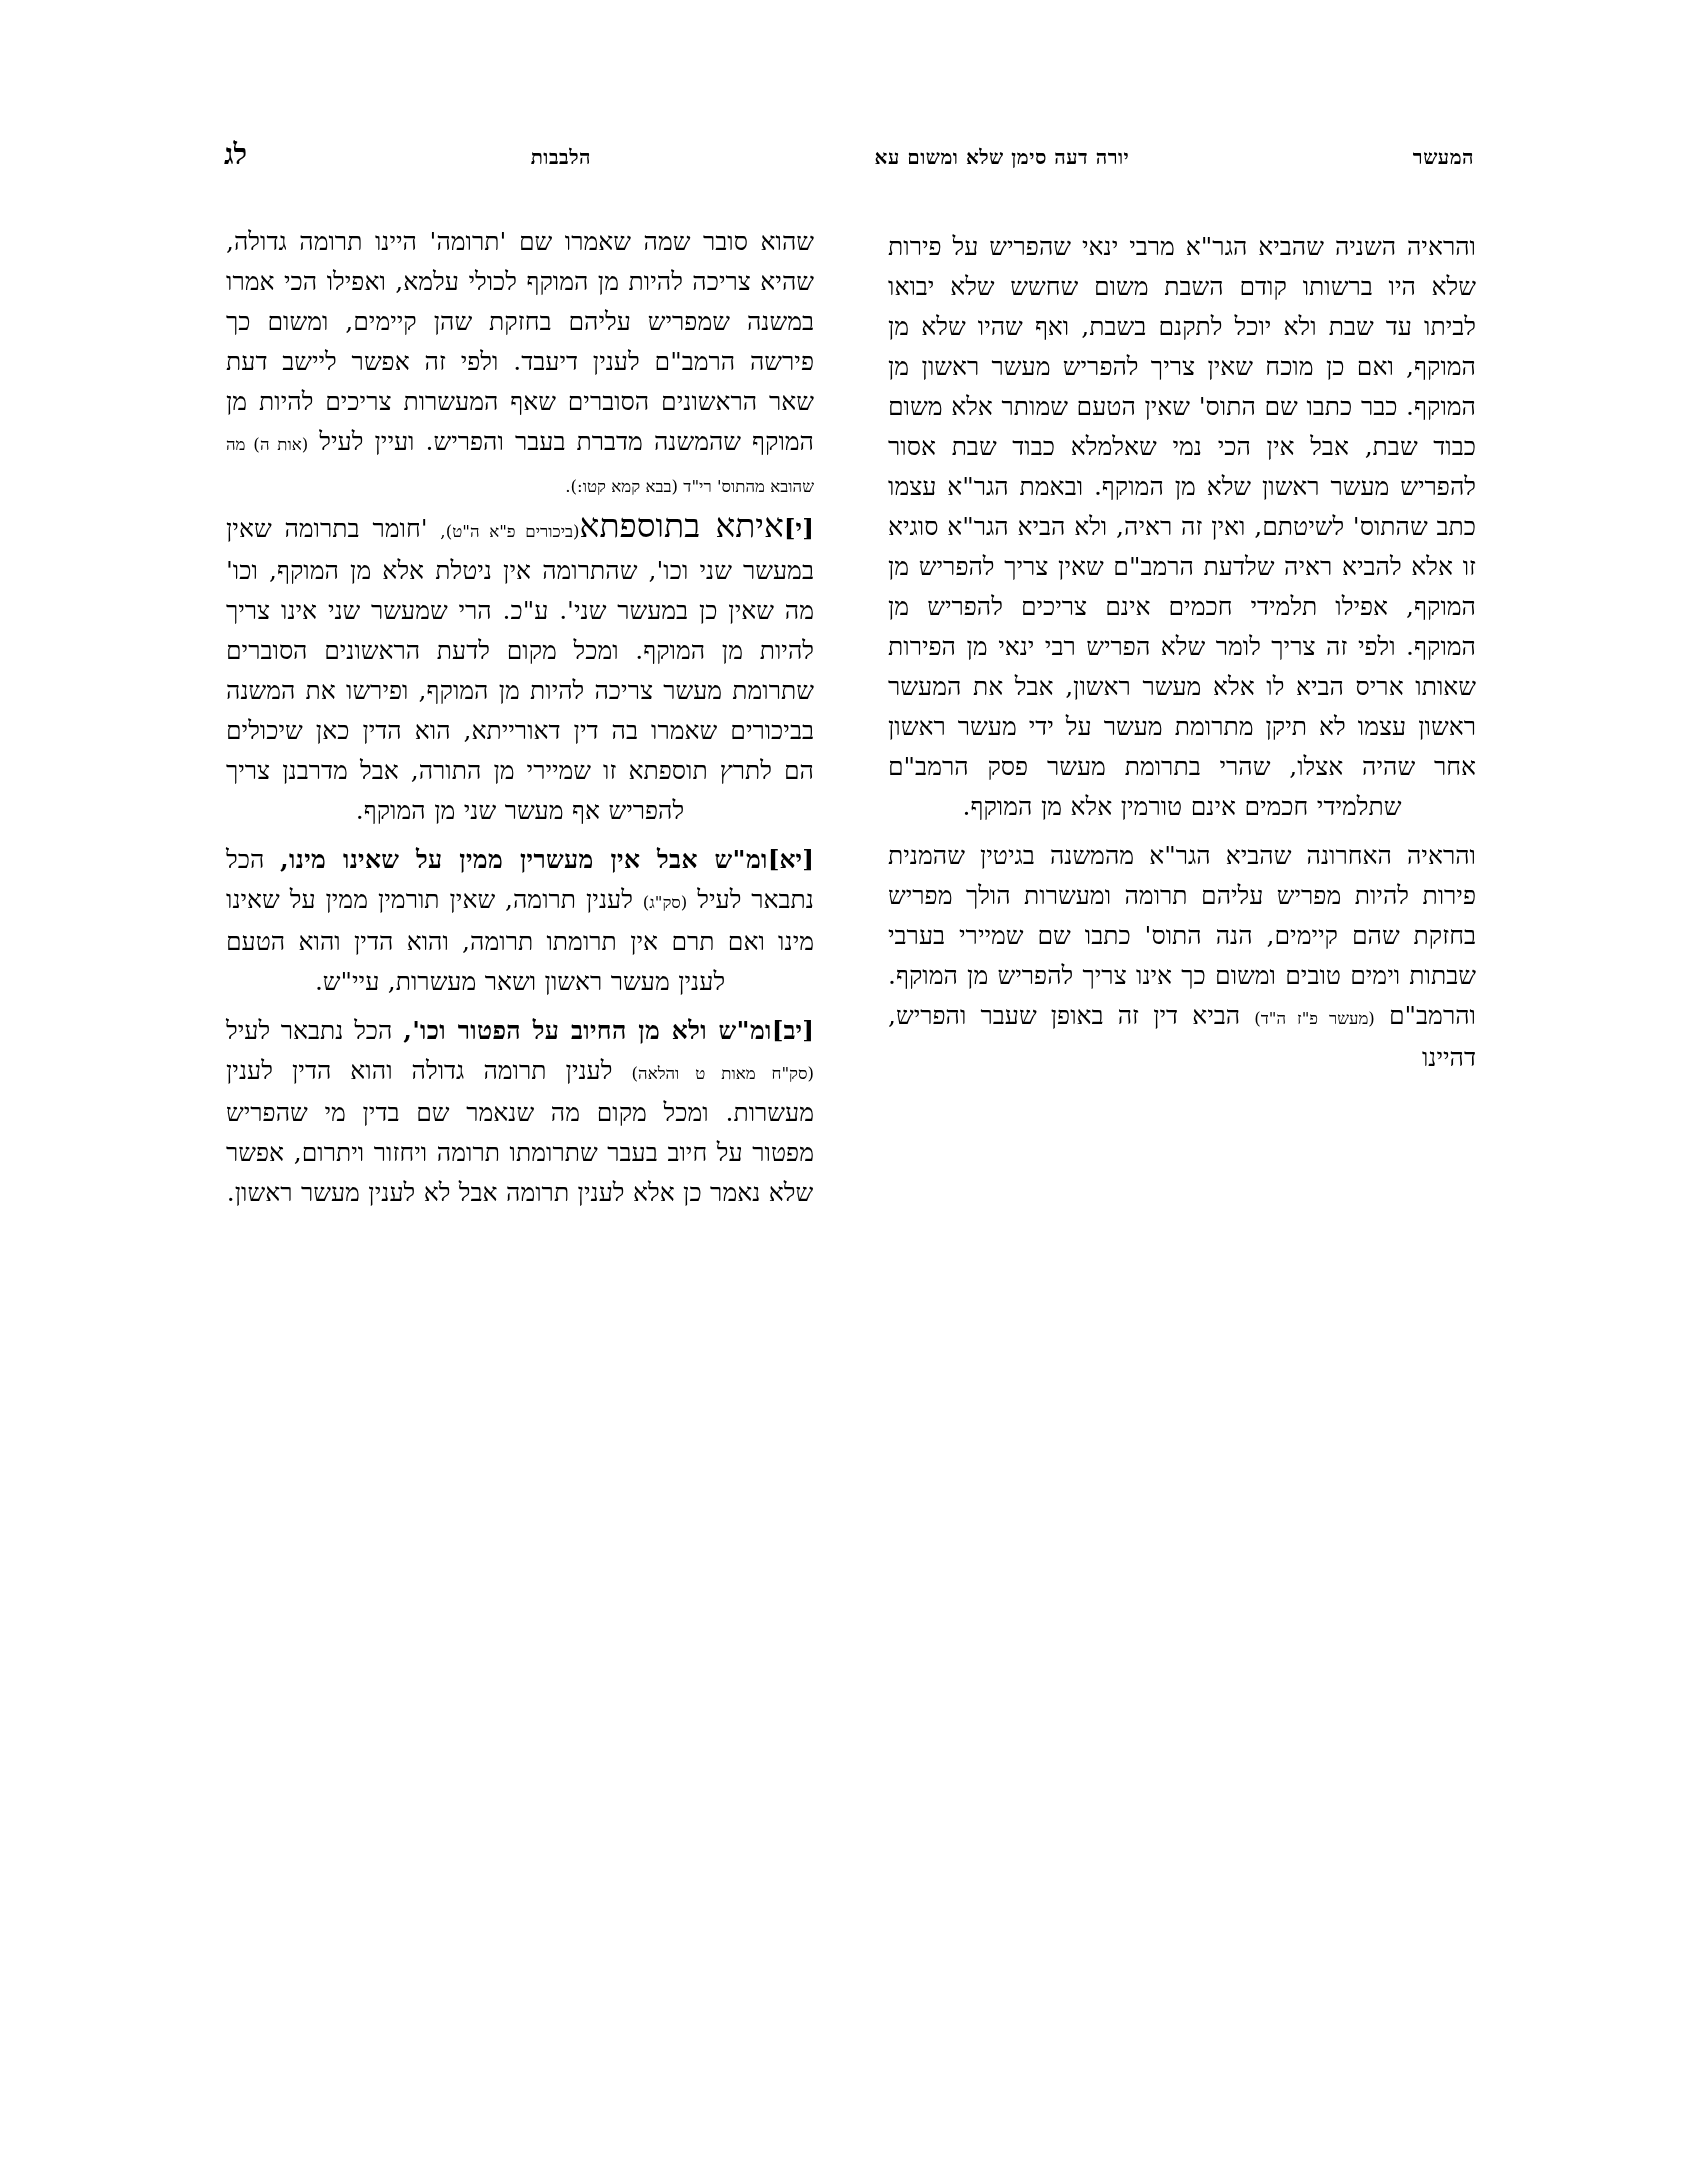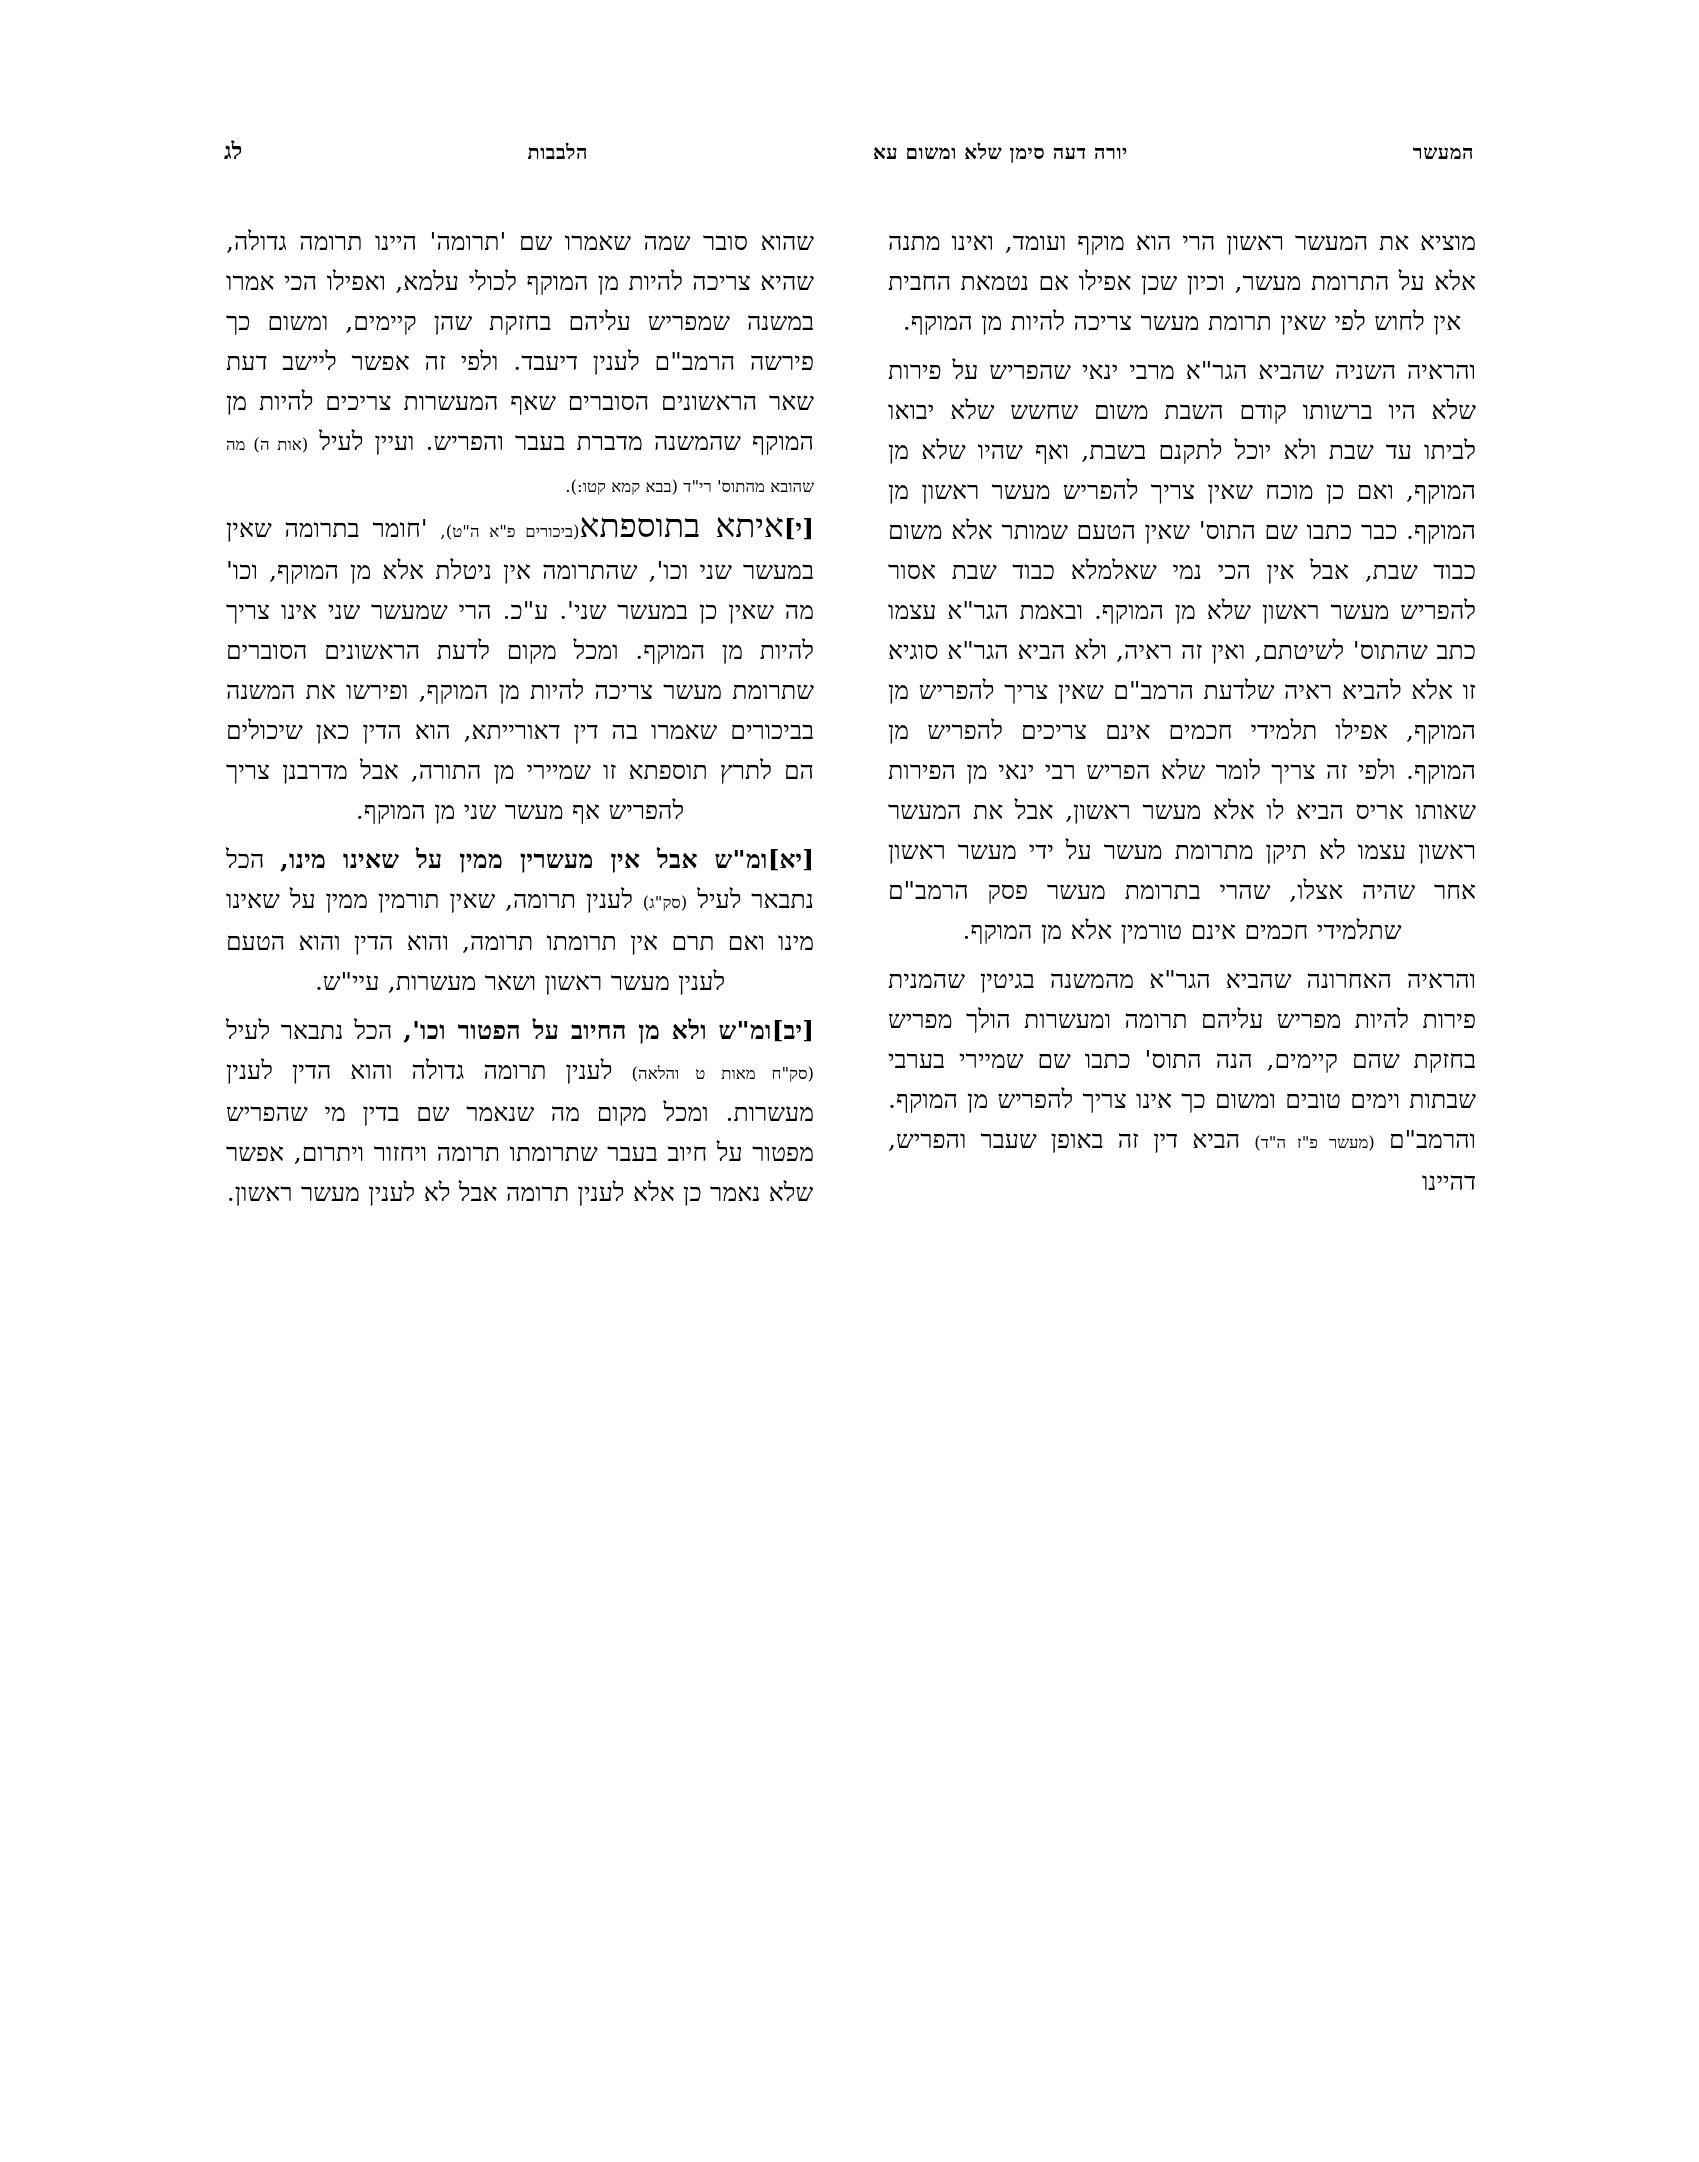--- a/index.html
+++ b/index.html
@@ -35,21 +35,21 @@
   }
 
   .header-seg {
     font-size: 20px;
     font-weight: 700;
     letter-spacing: 0.5px;
     color: #000;
   }
 
   .header-folio {
-    font-size: 23px;
+    font-size: 29px;
     font-weight: 700;
     text-align: right;
   }
 
   
   .columns {
     position: absolute;
     top: 218px;
     right: 223px;
     left: 223px;
@@ -125,23 +125,20 @@
 
     <span class="header-seg">הלבבות</span>
 
     <span class="header-folio">לג</span>
   </div>
 
   <div class="columns">
 
     <div class="col col-right">
 
-      <p class="para centered-last">
-        <span>מוציא את המעשר ראשון הרי הוא מוקף ועומד, ואינו מתנה אלא על התרומת מעשר, וכיון שכן אפילו אם נטמאת החבית אין לחוש לפי שאין תרומת מעשר צריכה להיות מן המוקף.</span>
-      </p>
 
       <p class="para centered-last gap-above">
         <span>והראיה השניה שהביא הגר"א מרבי ינאי שהפריש על פירות שלא היו ברשותו קודם השבת משום שחשש שלא יבואו לביתו עד שבת ולא יוכל לתקנם בשבת, ואף שהיו שלא מן המוקף, ואם כן מוכח שאין צריך להפריש מעשר ראשון מן המוקף. כבר כתבו שם התוס' שאין הטעם שמותר אלא משום כבוד שבת, אבל אין הכי נמי שאלמלא כבוד שבת אסור להפריש מעשר ראשון שלא מן המוקף. ובאמת הגר"א עצמו כתב שהתוס' לשיטתם, ואין זה ראיה, ולא הביא הגר"א סוגיא זו אלא להביא ראיה שלדעת הרמב"ם שאין צריך להפריש מן המוקף, אפילו תלמידי חכמים אינם צריכים להפריש מן המוקף. ולפי זה צריך לומר שלא הפריש רבי ינאי מן הפירות שאותו אריס הביא לו אלא מעשר ראשון, אבל את המעשר ראשון עצמו לא תיקן מתרומת מעשר על ידי מעשר ראשון אחר שהיה אצלו, שהרי בתרומת מעשר פסק הרמב"ם שתלמידי חכמים אינם טורמין אלא מן המוקף.</span>
       </p>
 
       <p class="para gap-above">
         <span>והראיה האחרונה שהביא הגר"א מהמשנה בגיטין שהמנית פירות להיות מפריש עליהם תרומה ומעשרות הולך מפריש בחזקת שהם קיימים, הנה התוס' כתבו שם שמיירי בערבי שבתות וימים טובים ומשום כך אינו צריך להפריש מן המוקף. והרמב"ם </span><span class="cite">(מעשר פ"ז ה"ד)</span><span> הביא דין זה באופן שעבר והפריש, דהיינו</span>
       </p>
 
     </div>

